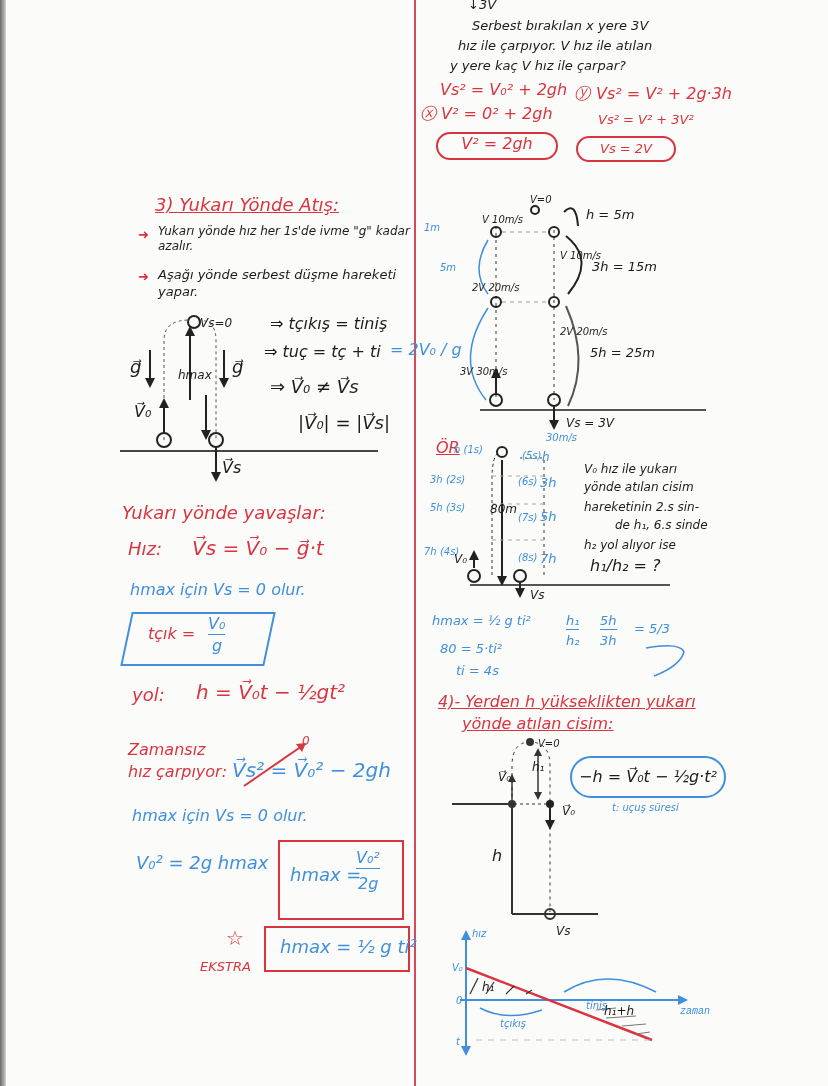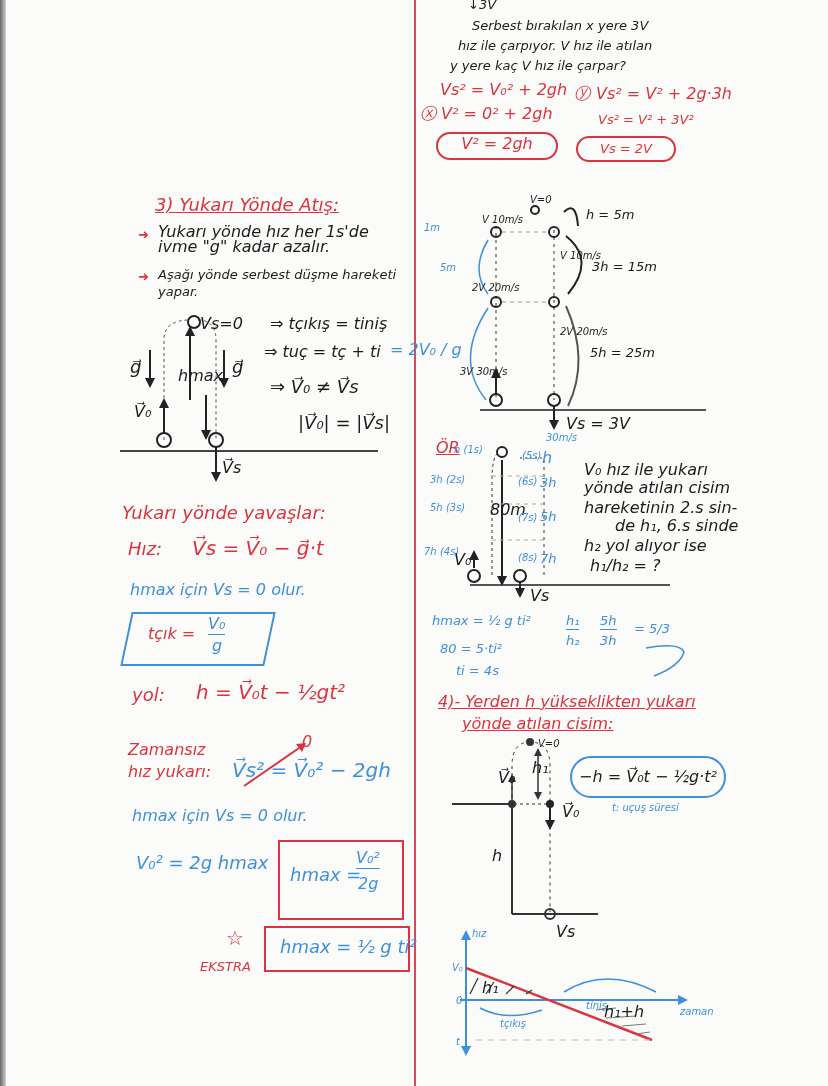--- a/index.html
+++ b/index.html
@@ -4,21 +4,21 @@
 <style>
   html,body{margin:0;padding:0;}
   body{width:828px;height:1086px;background:#fbfbf9;position:relative;overflow:hidden;font-family:"DejaVu Sans",sans-serif;}
   .abs{position:absolute;}
   .blk{color:#1c1c1c;}
   .red{color:#d9343f;}
   .blue{color:#3f8fdc;}
   .margin-line{position:absolute;left:414px;top:0;width:2px;height:1086px;background:#d9485a;}
   .hw{font-family:"DejaVu Sans",sans-serif;font-style:italic;}
   .t13{font-size:13px;line-height:17px;}
-  .t12{font-size:16px;line-height:15px;}
+  .t12{font-size:12px;line-height:15px;}
   .t16{font-size:16px;line-height:20px;}
   .t18{font-size:18px;line-height:22px;}
   .t20{font-size:20px;line-height:24px;}
   .t10{font-size:10px;line-height:12px;}
   .ul{text-decoration:underline;text-decoration-color:#d9343f;}
   .box-red{border:2px solid #d9343f;}
   .box-blue{border:2px solid #3f8fdc;}
   .oval-red{border:2px solid #d9343f;border-radius:20px;}
   .oval-blue{border:2px solid #3f8fdc;border-radius:40px;}
   svg{position:absolute;overflow:visible;}
@@ -89,21 +89,21 @@
 <div class="abs red hw t20" style="left:192px;top:536px;">V⃗s = V⃗₀ − g⃗·t</div>
 <div class="abs blue hw t16" style="left:130px;top:580px;">hmax için Vs = 0 olur.</div>
 <div class="abs box-blue" style="left:126px;top:612px;width:140px;height:50px;transform:skewX(-12deg);"></div>
 <div class="abs red hw t16" style="left:148px;top:624px;">tçık =</div>
 <div class="abs blue hw t16" style="left:208px;top:614px;border-bottom:1px solid #3f8fdc;">V₀</div>
 <div class="abs blue hw t16" style="left:212px;top:636px;">g</div>
 <div class="abs red hw t18" style="left:132px;top:684px;">yol:</div>
 <div class="abs red hw t20" style="left:196px;top:680px;">h = V⃗₀t − ½gt²</div>
 
 <div class="abs red hw t16" style="left:128px;top:740px;">Zamansız</div>
-<div class="abs red hw t16" style="left:128px;top:762px;">hız yukarı:</div>
+<div class="abs red hw t16" style="left:128px;top:762px;">hız çarpıyor:</div>
 <div class="abs blue hw t20" style="left:232px;top:758px;">V⃗s² = V⃗₀² − 2gh</div>
 <div class="abs red hw t12" style="left:302px;top:734px;">0</div>
 <svg style="left:240px;top:740px;width:70px;height:50px;" viewBox="0 0 70 50">
   <line x1="4" y1="46" x2="62" y2="6" stroke="#d9343f" stroke-width="2"></line>
   <polygon points="56,4 66,3 62,12" fill="#d9343f"></polygon>
 </svg>
 <div class="abs blue hw t16" style="left:132px;top:806px;">hmax için Vs = 0 olur.</div>
 <div class="abs blue hw t18" style="left:136px;top:852px;">V₀² = 2g hmax</div>
 <div class="abs box-red" style="left:278px;top:840px;width:122px;height:76px;"></div>
 <div class="abs blue hw t18" style="left:290px;top:864px;">hmax =</div>
@@ -258,13 +258,13 @@
   <path d="M118 62 Q160 36 210 62" fill="none" stroke="#3f8fdc" stroke-width="1.5"></path>
 </svg>
 <div class="abs blue hw t10" style="left:472px;top:928px;">hız</div>
 <div class="abs blue hw t10" style="left:452px;top:962px;">V₀</div>
 <div class="abs blue hw t10" style="left:456px;top:995px;">0</div>
 <div class="abs blue hw t10" style="left:456px;top:1036px;">t</div>
 <div class="abs blk hw t12" style="left:482px;top:980px;">h₁</div>
 <div class="abs blk hw t12" style="left:604px;top:1004px;">h₁+h</div>
 <div class="abs blue hw t10" style="left:500px;top:1018px;">tçıkış</div>
 <div class="abs blue hw t10" style="left:586px;top:968px;margin-top:32px;">tiniş</div>
-<div class="abs blue hw t10" style="left:680px;top:1006px;">zaman</div>
+<div class="abs blue hw t10" style="left:680px;top:1006px;font-family:Liberation Mono, monospace;">zaman</div>
 
 </body></html>

